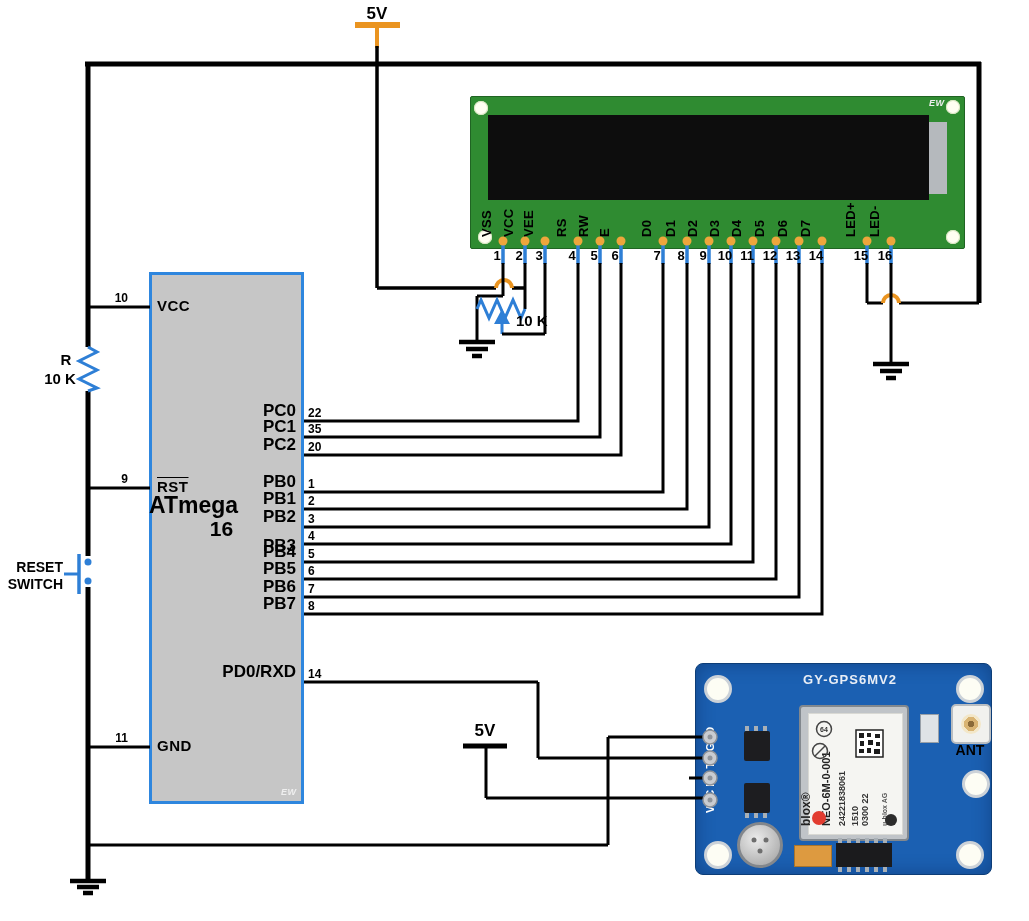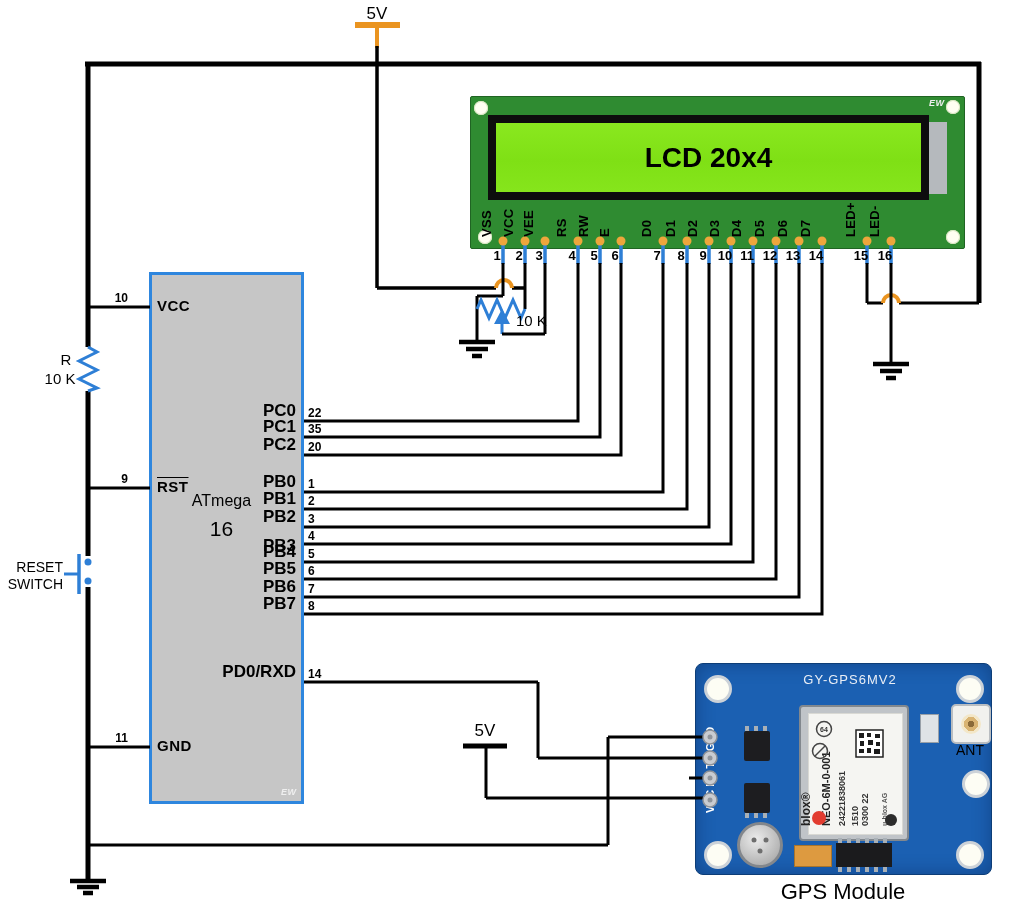--- a/index.html
+++ b/index.html
@@ -1,20 +1,20 @@
 <!DOCTYPE html>
 <html><head>
 <meta charset="utf-8">
 <style>
   html,body{margin:0;padding:0;background:#ffffff}
   #stage{position:relative;width:1029px;height:921px;background:#ffffff;overflow:hidden;
          font-family:"Liberation Sans",sans-serif;color:#000}
   
   #wires{position:absolute;left:0;top:0;z-index:5;pointer-events:none}
-  .txt{position:absolute;z-index:6;font-weight:normal;white-space:nowrap}
+  .txt{position:absolute;z-index:6;font-weight:bold;white-space:nowrap}
   
   #lcd-board{position:absolute;left:470px;top:96px;width:493px;height:151px;background:#2f8b31;
              border:1px solid #206423;border-radius:2px;z-index:1}
   #lcd-bezel{position:absolute;left:488px;top:115px;width:441px;height:85px;background:#0d0d0d;z-index:2}
   #lcd-screen{position:absolute;left:496px;top:123px;width:425px;height:69px;z-index:3;
               background:linear-gradient(180deg,#8ae81f 0%,#7fe015 55%,#86e51c 100%);
               display:flex;align-items:center;justify-content:center;font-size:28px;font-weight:bold}
   #lcd-tab{position:absolute;left:929px;top:122px;width:18px;height:72px;background:#b5b9bd;z-index:2}
   .hole{position:absolute;width:14px;height:14px;border-radius:50%;background:#fffef2;
         box-shadow:inset 0 0 0 1px #d8e6c0;z-index:4}
@@ -61,23 +61,20 @@
 
 <div id="stage">
 
   <div id="lcd-board"></div>
   <div class="hole" style="left:474px;top:101px"></div>
   <div class="hole" style="left:946px;top:100px"></div>
   <div class="hole" style="left:478px;top:230px"></div>
   <div class="hole" style="left:946px;top:230px"></div>
   <div id="lcd-tab"></div>
   <div id="lcd-bezel"></div>
-  <div id="lcd-screen">
-    <span>LCD 20x4</span>
-  </div>
   <div class="wm" style="left:929px;top:98px">EW</div>
 
   <div class="lpl" style="left:495px">VSS</div>
   <div class="lpl" style="left:517px">VCC</div>
   <div class="lpl" style="left:537px">VEE</div>
   <div class="lpl" style="left:570px">RS</div>
   <div class="lpl" style="left:592px">RW</div>
   <div class="lpl" style="left:613px">E</div>
   <div class="lpl" style="left:655px">D0</div>
   <div class="lpl" style="left:679px">D1</div>
@@ -101,21 +98,21 @@
   <div class="lpn" style="left:692px">9</div>
   <div class="lpn" style="left:714px">10</div>
   <div class="lpn" style="left:736px">11</div>
   <div class="lpn" style="left:759px">12</div>
   <div class="lpn" style="left:782px">13</div>
   <div class="lpn" style="left:805px">14</div>
   <div class="lpn" style="left:850px">15</div>
   <div class="lpn" style="left:874px">16</div>
 
   <div id="mcu-box"></div>
-  <div class="txt" style="left:149px;top:492px;width:145px;text-align:center;font-size:16px">ATmega</div>
+  <div class="txt" style="left:149px;top:492px;width:145px;text-align:left;font-size:23px">ATmega</div>
   <div class="txt" style="left:149px;top:517px;width:145px;text-align:center;font-size:21px">16</div>
   <div class="wm" style="left:281px;top:787px">EW</div>
 
   <div class="mpll" style="top:297px">VCC</div>
   <div class="mpln" style="top:291px">10</div>
   <div class="mpll" style="top:478px;text-decoration:overline">RST</div>
   <div class="mpln" style="top:472px">9</div>
   <div class="mpll" style="top:737px">GND</div>
   <div class="mpln" style="top:731px">11</div>
 
@@ -176,21 +173,20 @@
   <div class="legs" style="left:745px;top:813px;width:24px"></div>
   <div id="battery"></div>
   <div id="cap-orange"></div>
   <div id="ic-black"></div>
   <div class="legs" style="left:838px;top:838px;width:52px"></div>
   <div class="legs" style="left:838px;top:867px;width:52px"></div>
   <div id="sm-comp"></div>
   <div id="ant-conn"></div>
   <div id="ant-ring"></div>
   <div class="txt" style="left:948px;top:742px;width:44px;text-align:center;font-size:14px;z-index:3">ANT</div>
-  <div class="txt" style="left:743px;top:879px;width:200px;text-align:center;font-size:22px">GPS Module</div>
 
   <svg id="wires" width="1029" height="921" viewBox="0 0 1029 921">
     <g stroke="#000000" fill="none">
       <path d="M85,64 H981" stroke-width="5"></path>
       <path d="M88,62 V347" stroke-width="5"></path>
       <path d="M88,391 V556" stroke-width="5"></path>
       <path d="M88,587 V881" stroke-width="5"></path>
       <path d="M979,62 V303" stroke-width="5"></path>
     </g>
     <g stroke="#000000" fill="none" stroke-width="3">

